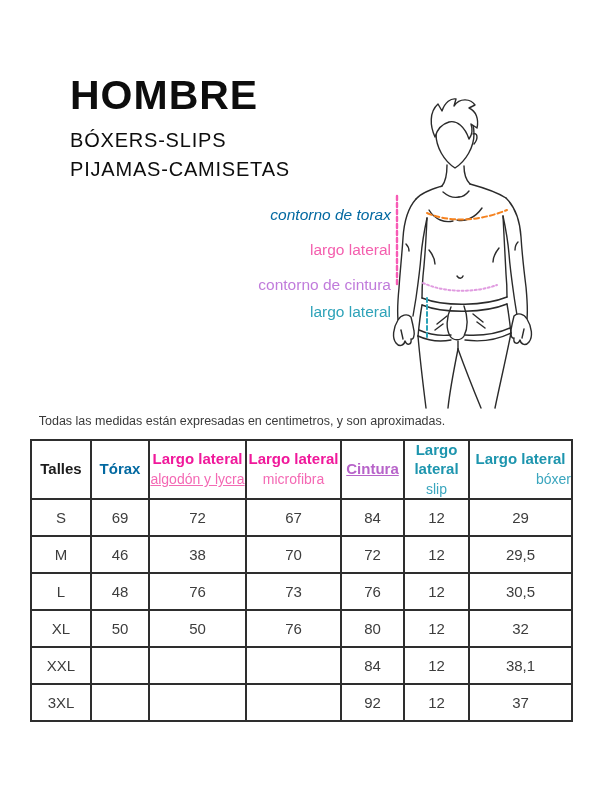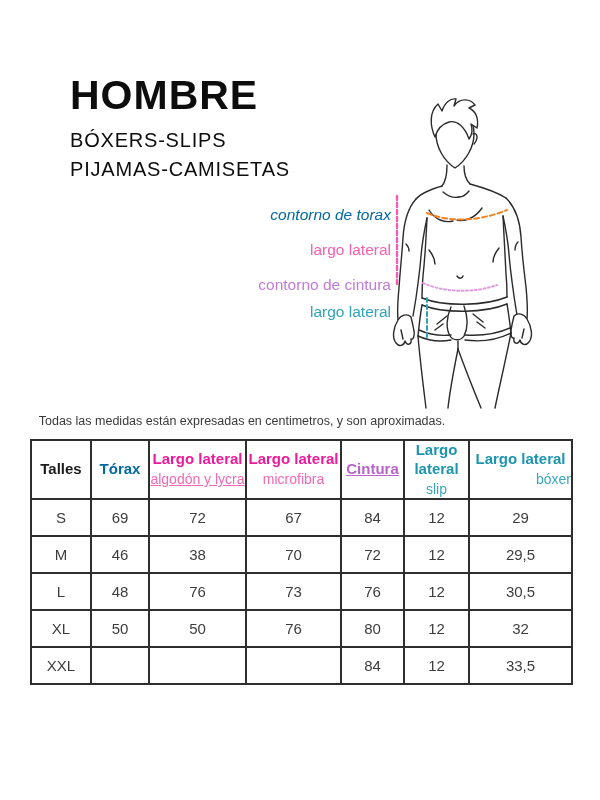--- a/index.html
+++ b/index.html
@@ -208,18 +208,27 @@
           <td>12</td>
           <td>32</td>
         </tr>
         <tr>
           <td>XXL</td>
           <td></td>
           <td></td>
           <td></td>
           <td>84</td>
           <td>12</td>
-          <td>33,5</td>
+          <td>38,1</td>
+        </tr>
+        <tr>
+          <td>3XL</td>
+          <td></td>
+          <td></td>
+          <td></td>
+          <td>92</td>
+          <td>12</td>
+          <td>37</td>
         </tr>
       </tbody>
   </table>
 
 </div>
 
 </body></html>

